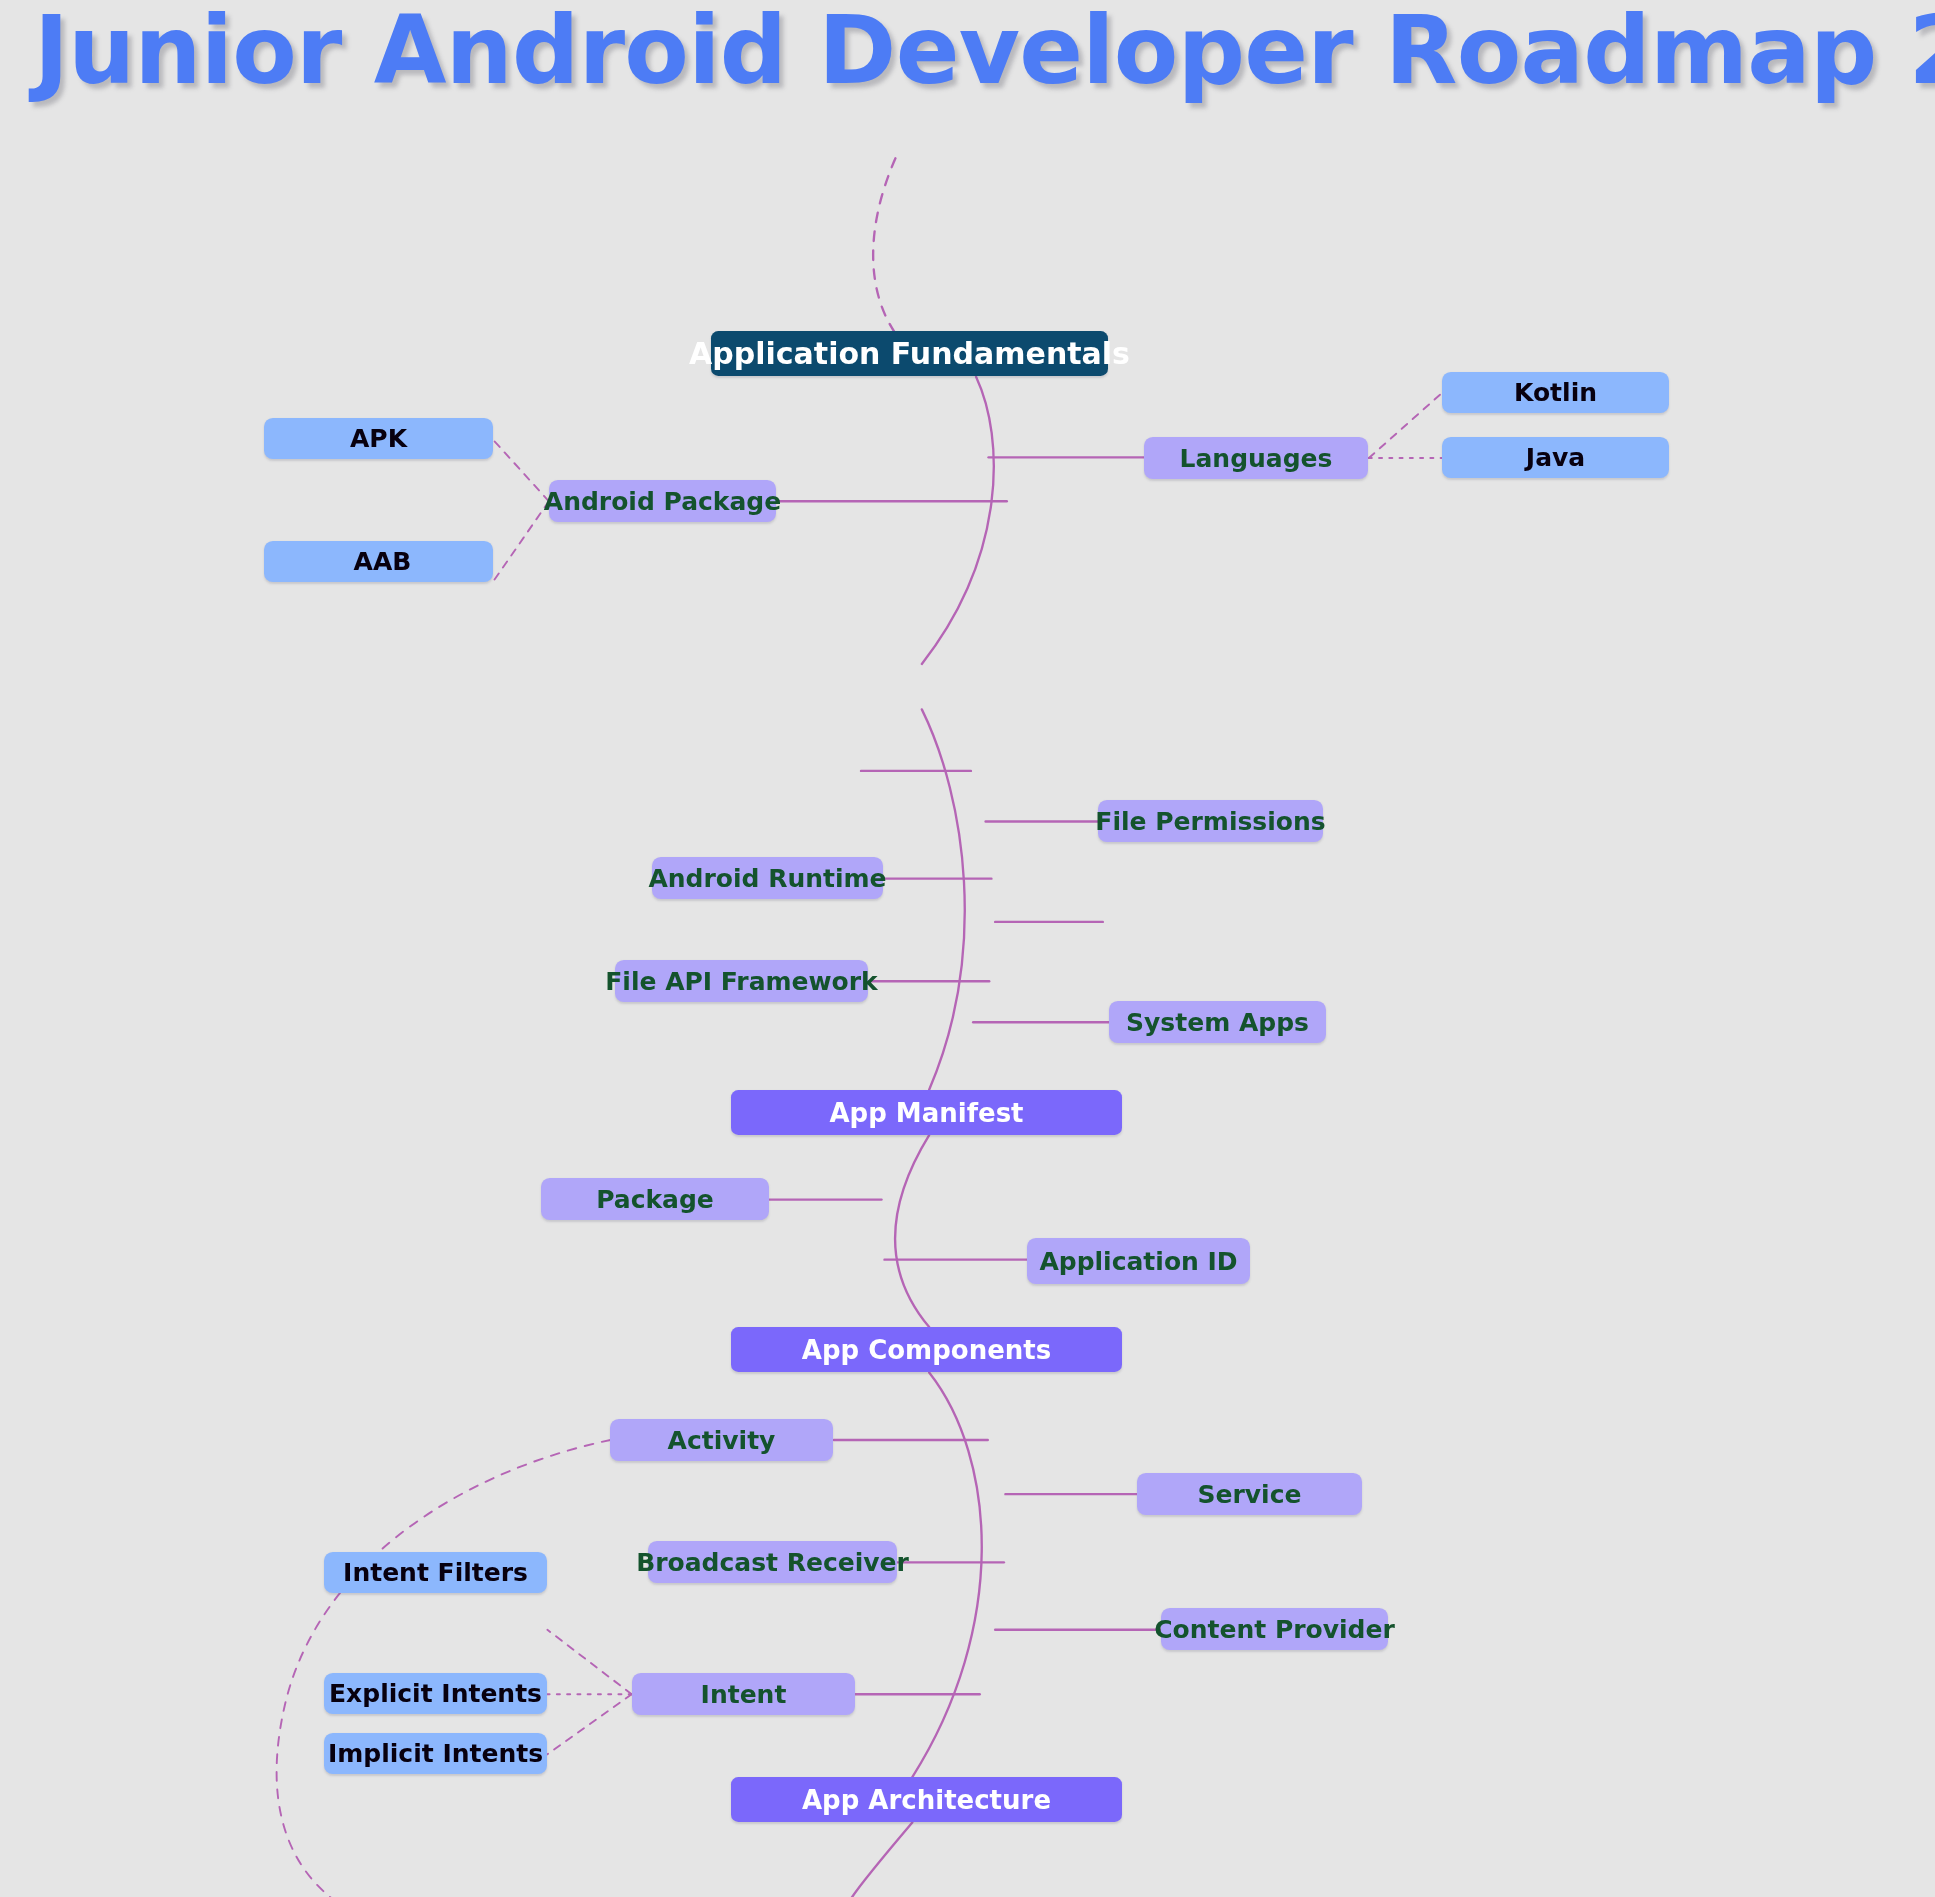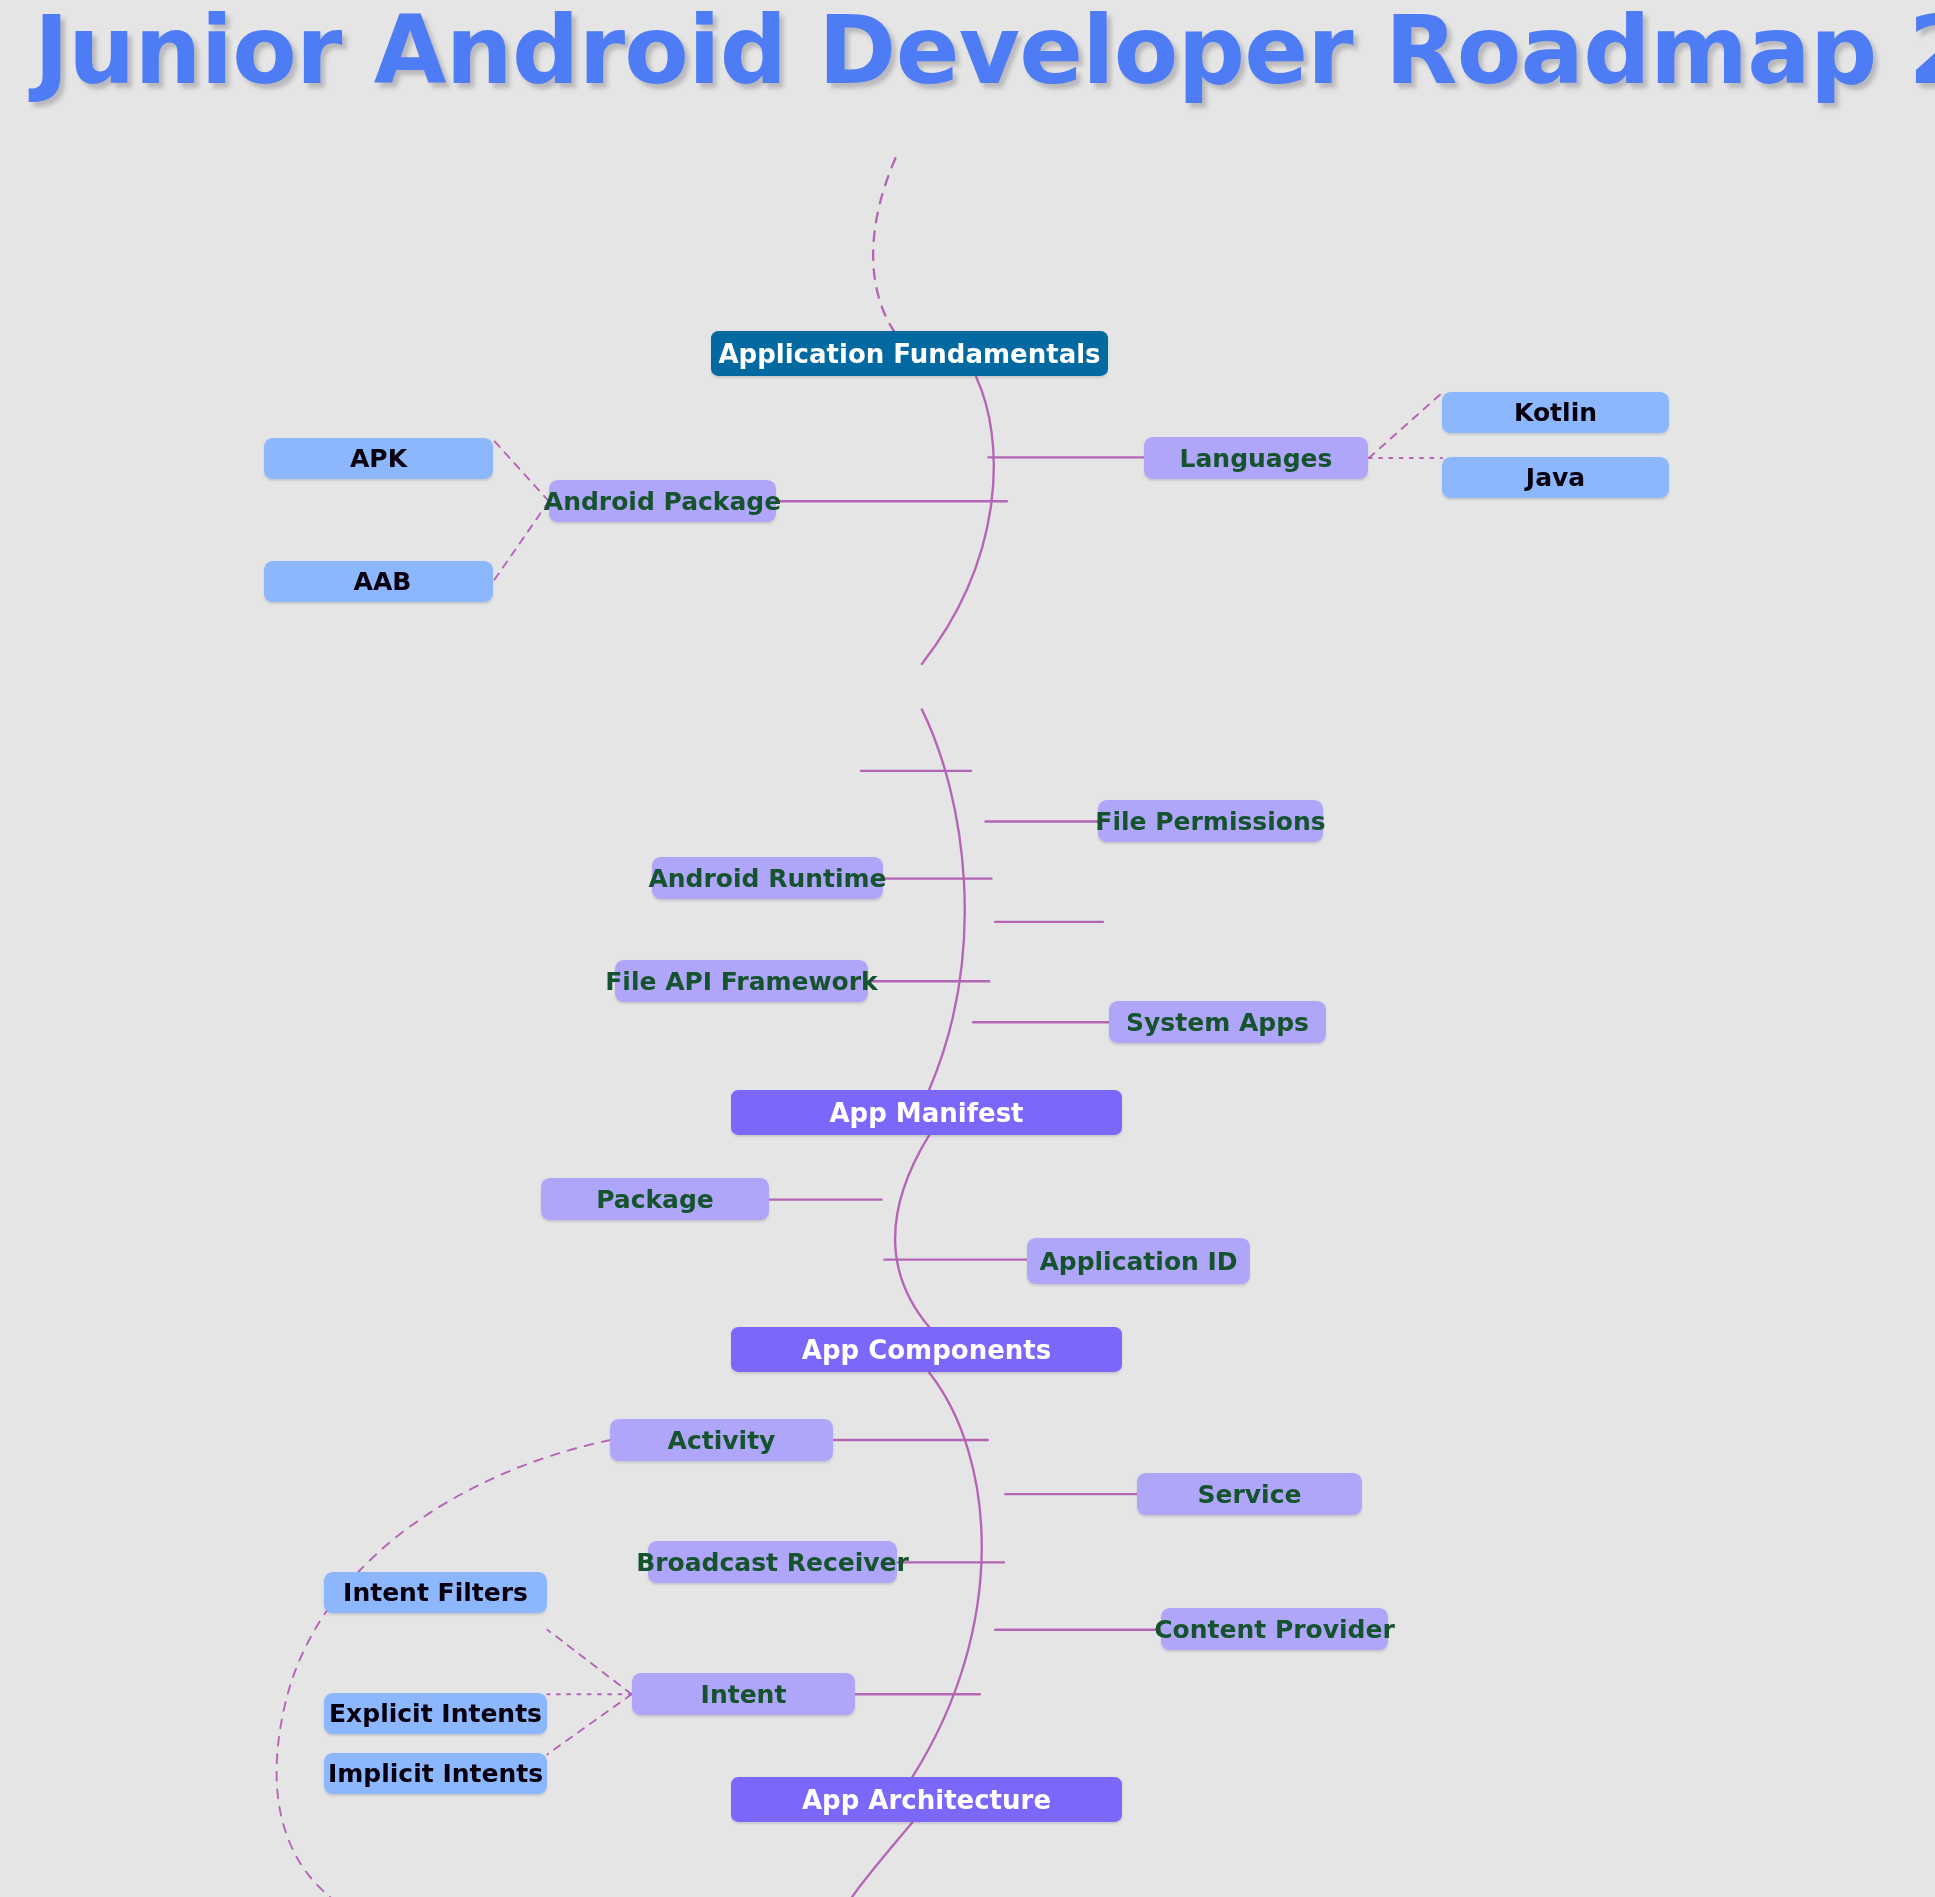--- a/index.html
+++ b/index.html
@@ -48,41 +48,40 @@
     justify-content: center;
     border-radius: 8.8px;
     box-sizing: border-box;
     font-weight: 700;
     text-align: center;
     white-space: nowrap;
     padding: 0 19px;
     box-shadow: 0 1.5px 2.2px rgba(90,90,110,0.20);
   }
   .node.lvl1 {
-    background: #0369a1;
+    background: #0c4a6e;
     color: #ffffff;
-    font-size: 26px;
+    font-size: 30px;
     border-radius: 7.3px;
   }
   .node.lvl1b {
     background: #7b68fb;
     color: #ffffff;
     font-size: 26px;
     border-radius: 7.3px;
   }
   .node.lvl2 {
     background: #b0a6f9;
     color: #14532d;
     font-size: 25px;
   }
   .node.lvl3 {
     background: #8cb7fd;
     color: #08000f;
     font-size: 25px;
-    margin-top: 20px;
   }
   .node-label {
     display: block;
     pointer-events: none;
   }
 </style>
 </head>
 <body>
 
 <div id="canvas">

